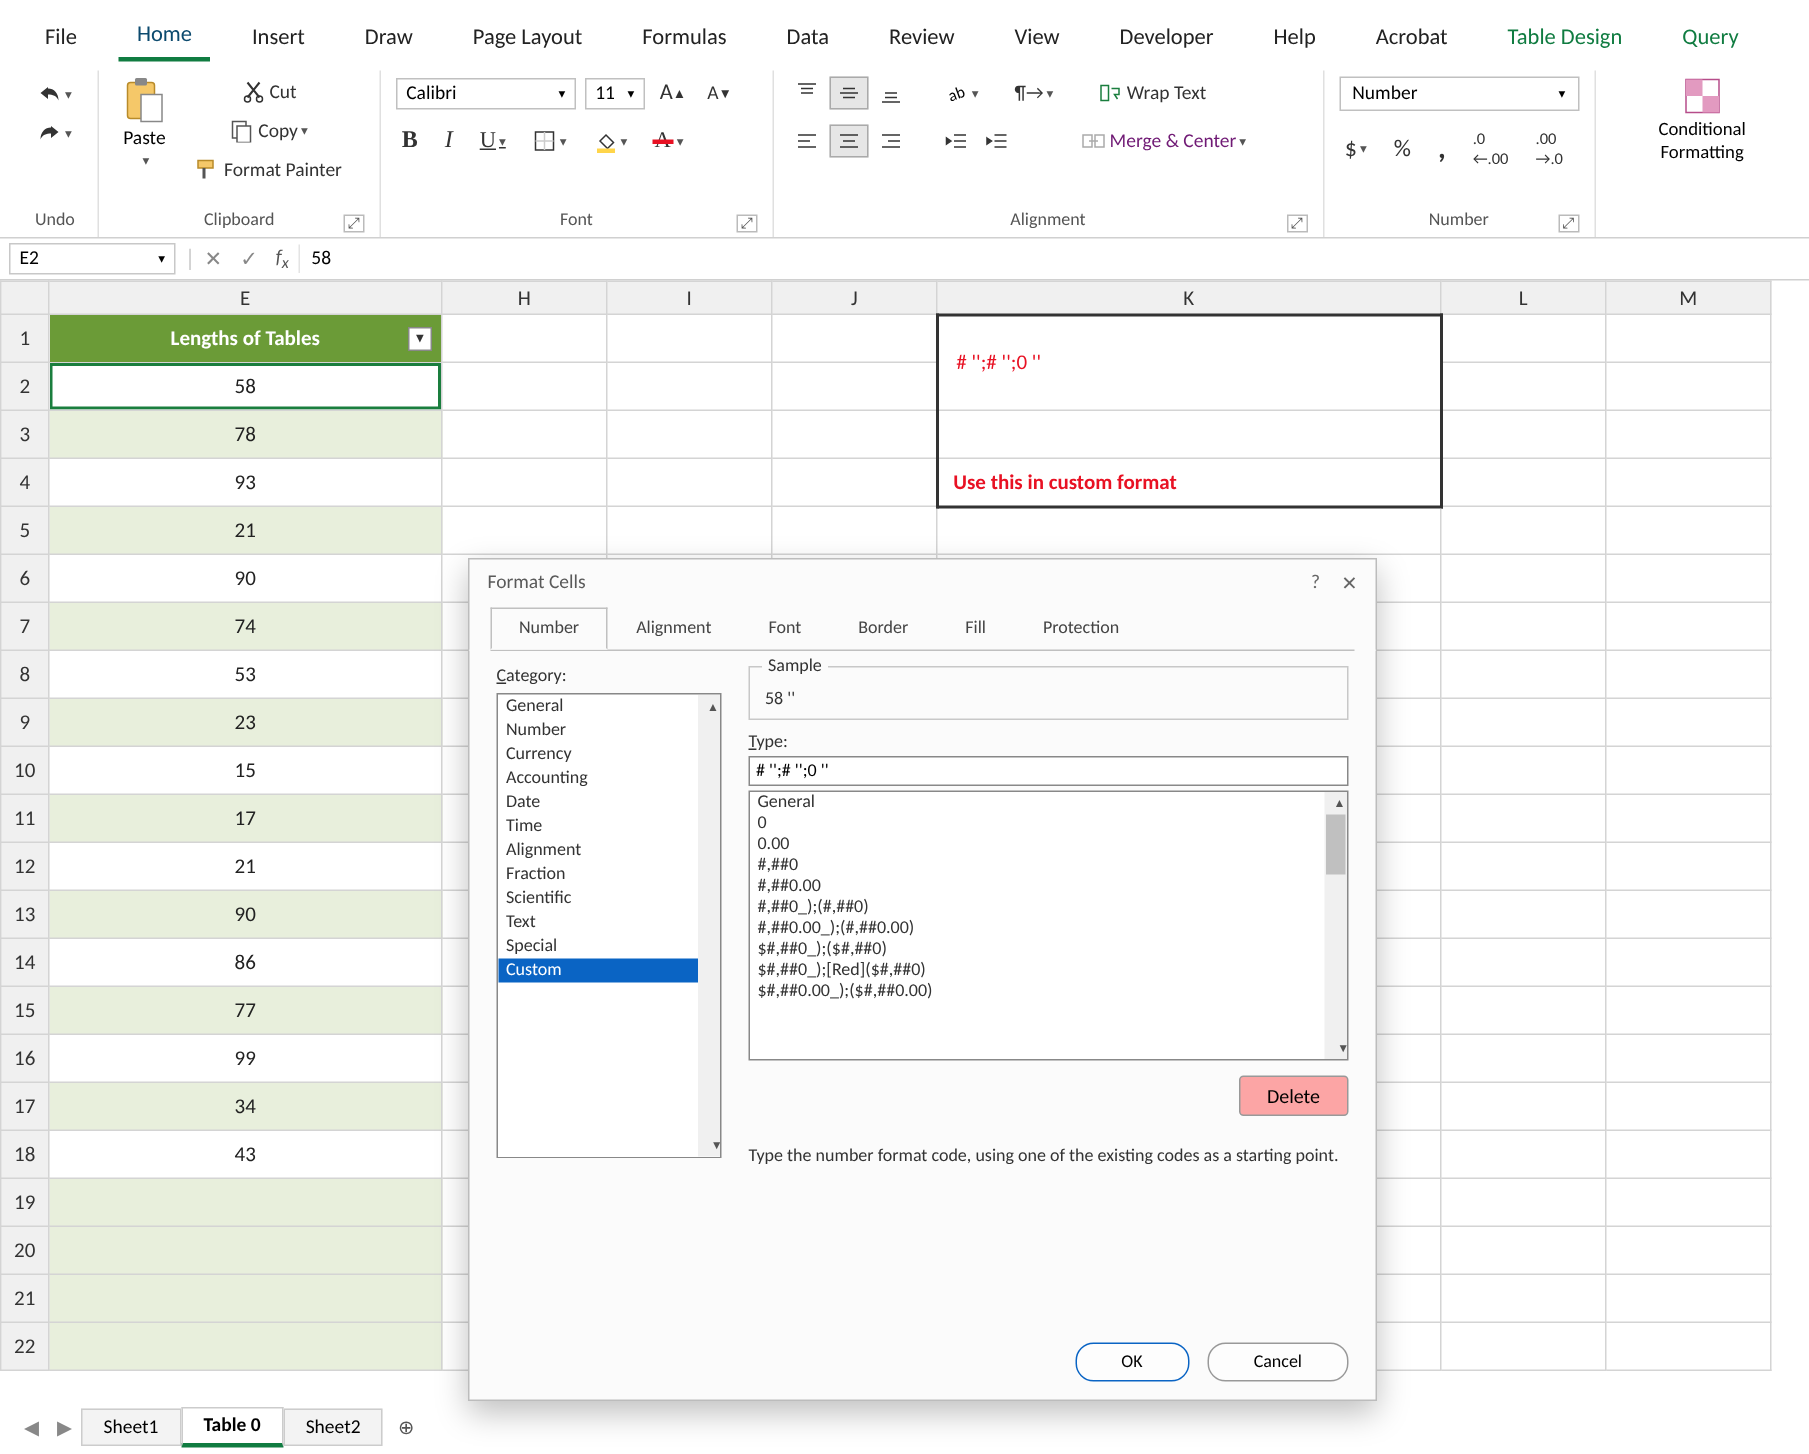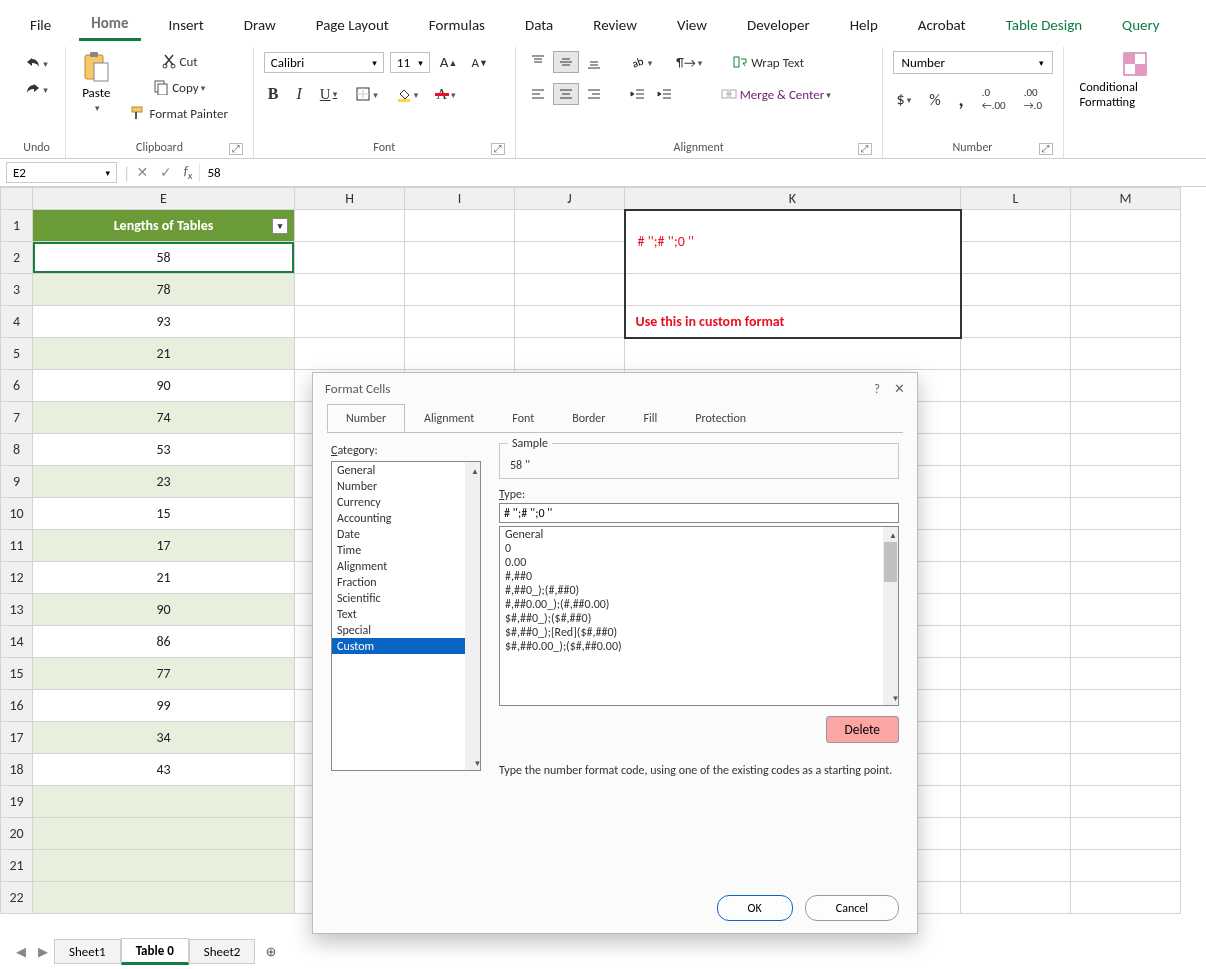--- a/index.html
+++ b/index.html
@@ -1,21 +1,21 @@
 <!DOCTYPE html>
 <html><head>
 <meta charset="utf-8">
 <style>
 * { box-sizing: border-box; margin: 0; padding: 0; font-family: "Segoe UI", Calibri, sans-serif; }
 body { background: #fff; width: 1206px; height: 969px; overflow: hidden; position: relative; user-select: none; }
 
 
 .menubar { display: flex; align-items: center; padding: 8px 0 0 18px; gap: 16px; font-size: 15px; color: #222; }
 .menubar span { padding: 6px 12px; cursor: pointer; }
-.menubar .active { color: #737373; border-bottom: 3px solid #107c41; font-weight: 700; }
+.menubar .active { color: #0c4a6e; border-bottom: 3px solid #107c41; font-weight: 400; }
 .menubar .green { color: #107c41; }
 
 
 .ribbon { display: flex; border-bottom: 1px solid #d0d0d0; padding: 6px 0 0 8px; height: 118px; }
 .ribbon-group { border-right: 1px solid #e0e0e0; padding: 0 10px; display: flex; flex-direction: column; justify-content: space-between; }
 .group-label { text-align: center; font-size: 12px; color: #555; padding: 2px 0 4px; position: relative; }
 .group-label .launcher { position: absolute; right: 0; bottom: 3px; font-size: 10px; color: #555; border: 1px solid #bbb; width: 14px; height: 12px; line-height: 9px; }
 .ribbon-row { display: flex; align-items: center; gap: 6px; }
 .rbtn { display: inline-flex; align-items: center; justify-content: center; font-size: 13px; color: #333; padding: 2px 4px; cursor:pointer; }
 .chevd::after { content: "▾"; font-size: 9px; margin-left: 2px; color: #555; }
@@ -295,21 +295,21 @@
     <div class="group-label"><span>Number</span><span class="launcher">⤢</span></div>
   </div>
 
   <div class="ribbon-group" style="border-right:none">
     <div class="large-btn" style="padding-top:4px">
       <svg width="26" height="26" viewBox="0 0 26 26">
           <rect x="2" y="2" width="22" height="22" fill="none" stroke="#b64d8a"></rect>
           <rect x="2" y="2" width="11" height="11" fill="#e29ac0"></rect>
           <rect x="13" y="13" width="11" height="11" fill="#e29ac0"></rect>
         </svg>
-      <span style="font-size:12.5px;">Conditional Formatting</span>
+      <span style="font-size:12.5px;text-align:center">Conditional Formatting</span>
     </div>
   </div>
 </div>
 
 <div class="formula-row">
   <div class="name-box">
       <span>E2</span>
       <span style="font-size:9px">▾</span>
     </div>
   <span style="color:#ccc">|</span>
@@ -619,20 +619,21 @@
         <span class="lbl">Sample</span>
         <span>58 ''</span>
       </div>
       <label><u>T</u>ype:</label>
       <input class="type-input" value="# '';# '';0 ''" style="">
       <div class="type-list">
         <div>General</div>
         <div>0</div>
         <div>0.00</div>
         <div>#,##0</div>
+        <div>#,##0.00</div>
         <div>#,##0_);(#,##0)</div>
         <div>#,##0.00_);(#,##0.00)</div>
         <div>$#,##0_);($#,##0)</div>
         <div>$#,##0_);[Red]($#,##0)</div>
         <div>$#,##0.00_);($#,##0.00)</div>
         <div class="scroll-thumb">
             <div class="arrow">▲</div>
             <div style="position:absolute;top:15px;width:13px;height:40px;background:#c0c0c0;left:1px"></div>
             <div class="arrow" style="position:absolute;bottom:0;width:100%">▼</div>
           </div>

